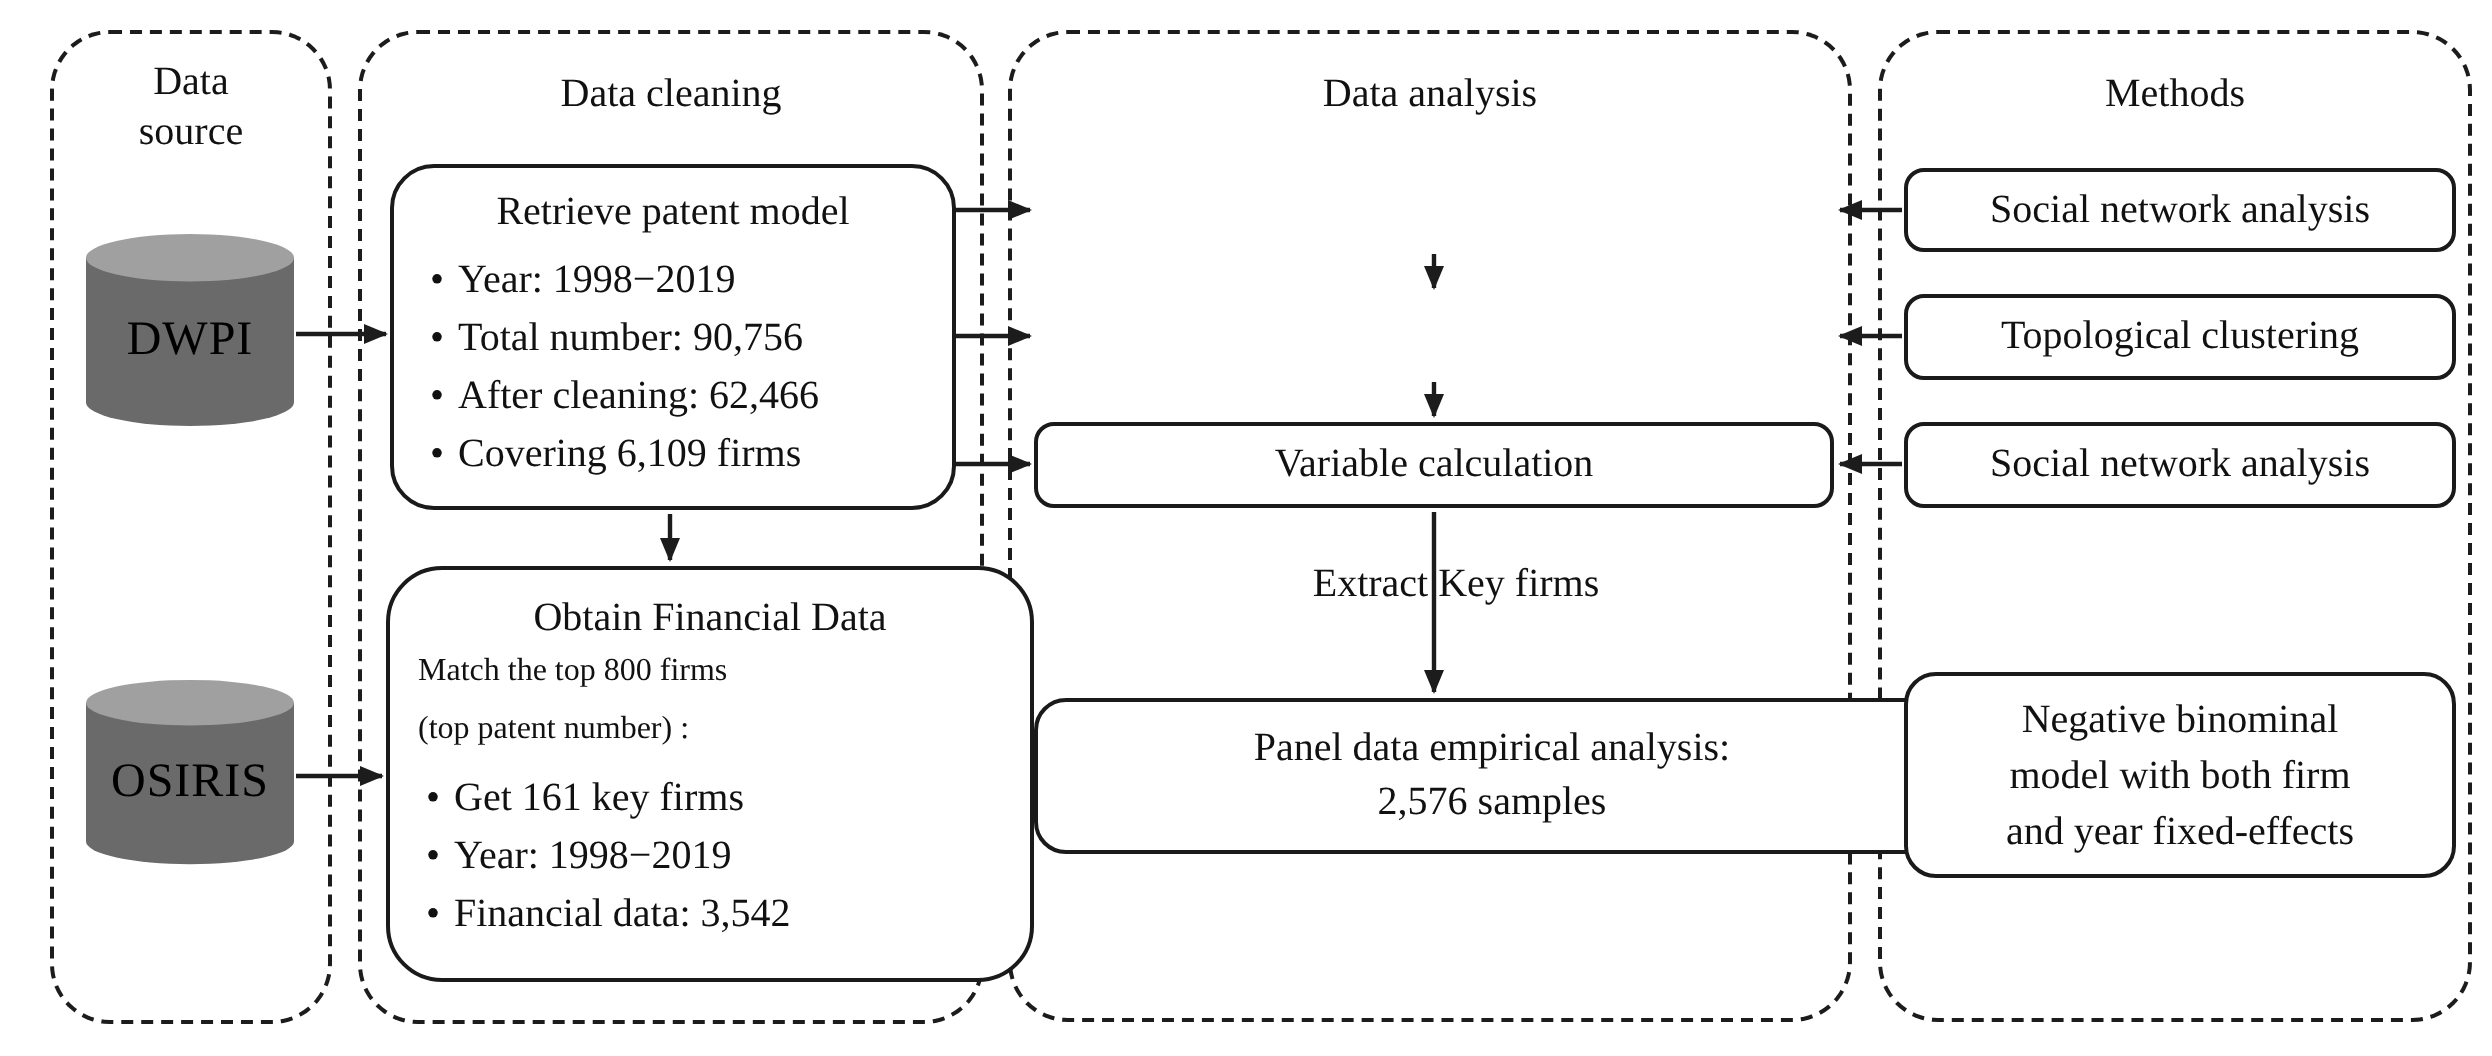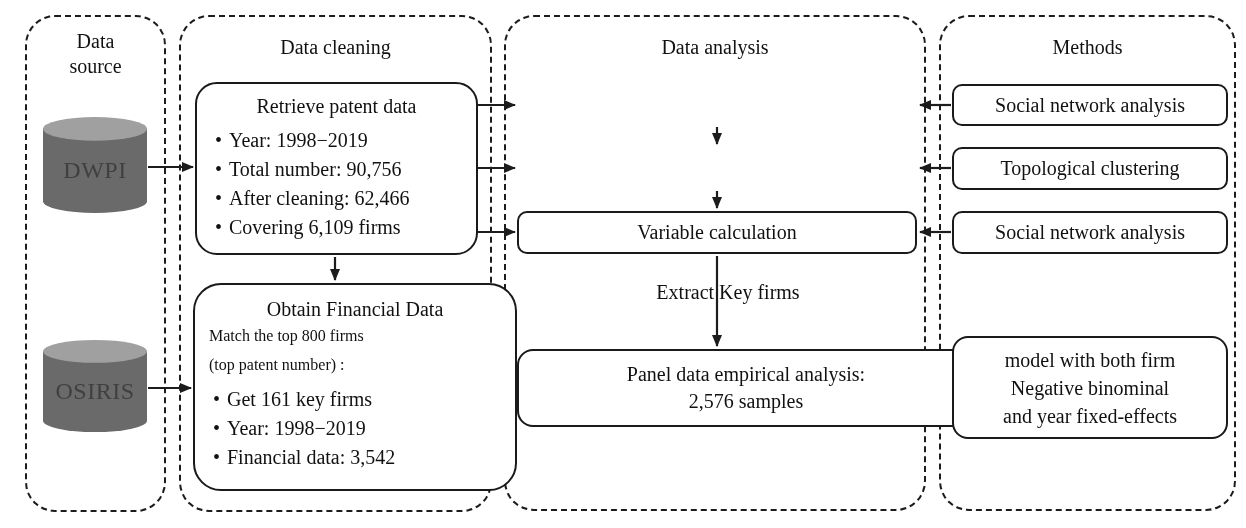--- a/index.html
+++ b/index.html
@@ -62,21 +62,21 @@
   
   .cyl { position:absolute; }
   .cyl-dwpi   { left:33px; top:116px; width:104px; height:99px; }
   .cyl-osiris { left:33px; top:339px; width:104px; height:95px; }
   .cyl svg { position:absolute; left:0; top:0; width:100%; height:100%; }
   .cyl-body { fill:var(--cylinder-body,#6a6a6a); }
   .cyl-top  { fill:var(--cylinder-top,#a0a0a0); }
   .cyl-label {
     position:absolute; left:0; right:0; top:13px; bottom:4px;
     display:flex; align-items:center; justify-content:center;
-    color:#404040; font-size:24px; letter-spacing:0.5px;
+    color:#000000; font-size:24px; letter-spacing:0.5px;
   }
 
   .edge-label {
     position:absolute; left:610px; top:281px; width:216px;
     text-align:center; font-size:20px;
   }
 </style>
 </head>
 <body>
 
@@ -126,21 +126,21 @@
   </div>
   <div class="cyl cyl-osiris">
     <svg viewBox="0 0 104 100" preserveAspectRatio="none">
       <path class="cyl-body" d="M0 13 v73 a52 12 0 0 0 104 0 v-73 z"></path>
       <ellipse class="cyl-top" cx="52" cy="13" rx="52" ry="12"></ellipse>
     </svg>
     <div class="cyl-label">OSIRIS</div>
   </div>
 
   <div class="box box-retrieve">
-    <div class="box-title">Retrieve patent data</div>
+    <div class="box-title">Retrieve patent model</div>
     <div class="bullets">
       <div class="bullet-row">Year: 1998−2019</div>
       <div class="bullet-row">Total number: 90,756</div>
       <div class="bullet-row">After cleaning: 62,466</div>
       <div class="bullet-row">Covering 6,109 firms</div>
     </div>
   </div>
 
   <div class="box box-obtain">
     <div class="box-title">Obtain Financial Data</div>
@@ -160,18 +160,18 @@
   <div class="box center box-panel">
     <div>Panel data empirical analysis:</div>
     <div>2,576 samples</div>
   </div>
 
   <div class="box center box-m1">Social network analysis</div>
   <div class="box center box-m2">Topological clustering</div>
   <div class="box center box-m3">Social network analysis</div>
 
   <div class="box center box-negbin">
+    <div>Negative binominal</div>
     <div>model with both firm</div>
-    <div>Negative binominal</div>
     <div>and year fixed-effects</div>
   </div>
 
 </div>
 
 </body></html>

